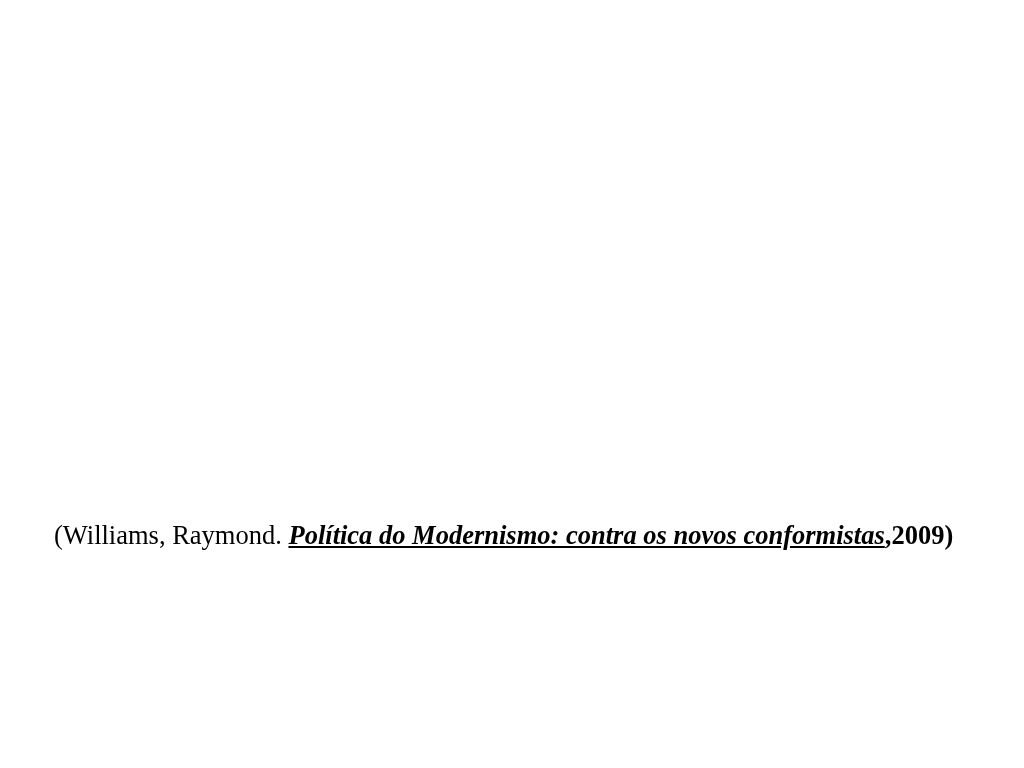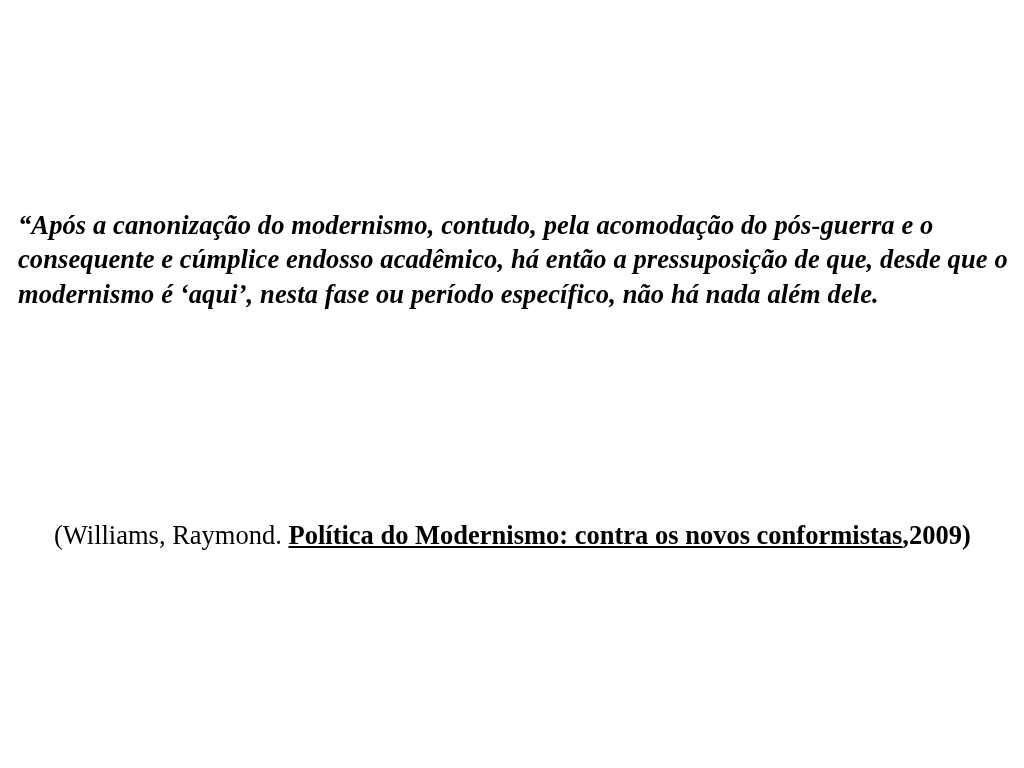--- a/index.html
+++ b/index.html
@@ -49,35 +49,35 @@
   }
   .cite-plain {
     font-family: "Liberation Serif", serif;
     font-weight: normal;
     font-style: normal;
     margin-left: 36px;
   }
   .cite-title {
     font-family: "Liberation Serif", serif;
     font-weight: bold;
+    font-style: italic;
     text-decoration: underline;
   }
   .cite-year {
     font-family: "Liberation Serif", serif;
     font-weight: bold;
     font-style: normal;
     margin-top: 48px;
   }
 </style>
 </head>
 <body>
 
 <div class="slide">
 
   <div class="quote-block">
-    <p class="quote-para">“Após a canonização do modernismo, contudo, pela acomodação do pós-guerra e o consequente e cúmplice endosso acadêmico, há então a pressuposição de que, desde que o modernismo é ‘aqui’, nesta fase ou período específico, não há nada além dele.</p>
   </div>
 
   <div class="citation-block">
     <p class="citation-line"><span class="cite-plain">(Williams, Raymond. </span><span class="cite-title">Política do Modernismo: contra os novos conformistas</span><span class="cite-year">,2009)</span></p>
   </div>
 
 </div>
 
 </body></html>

